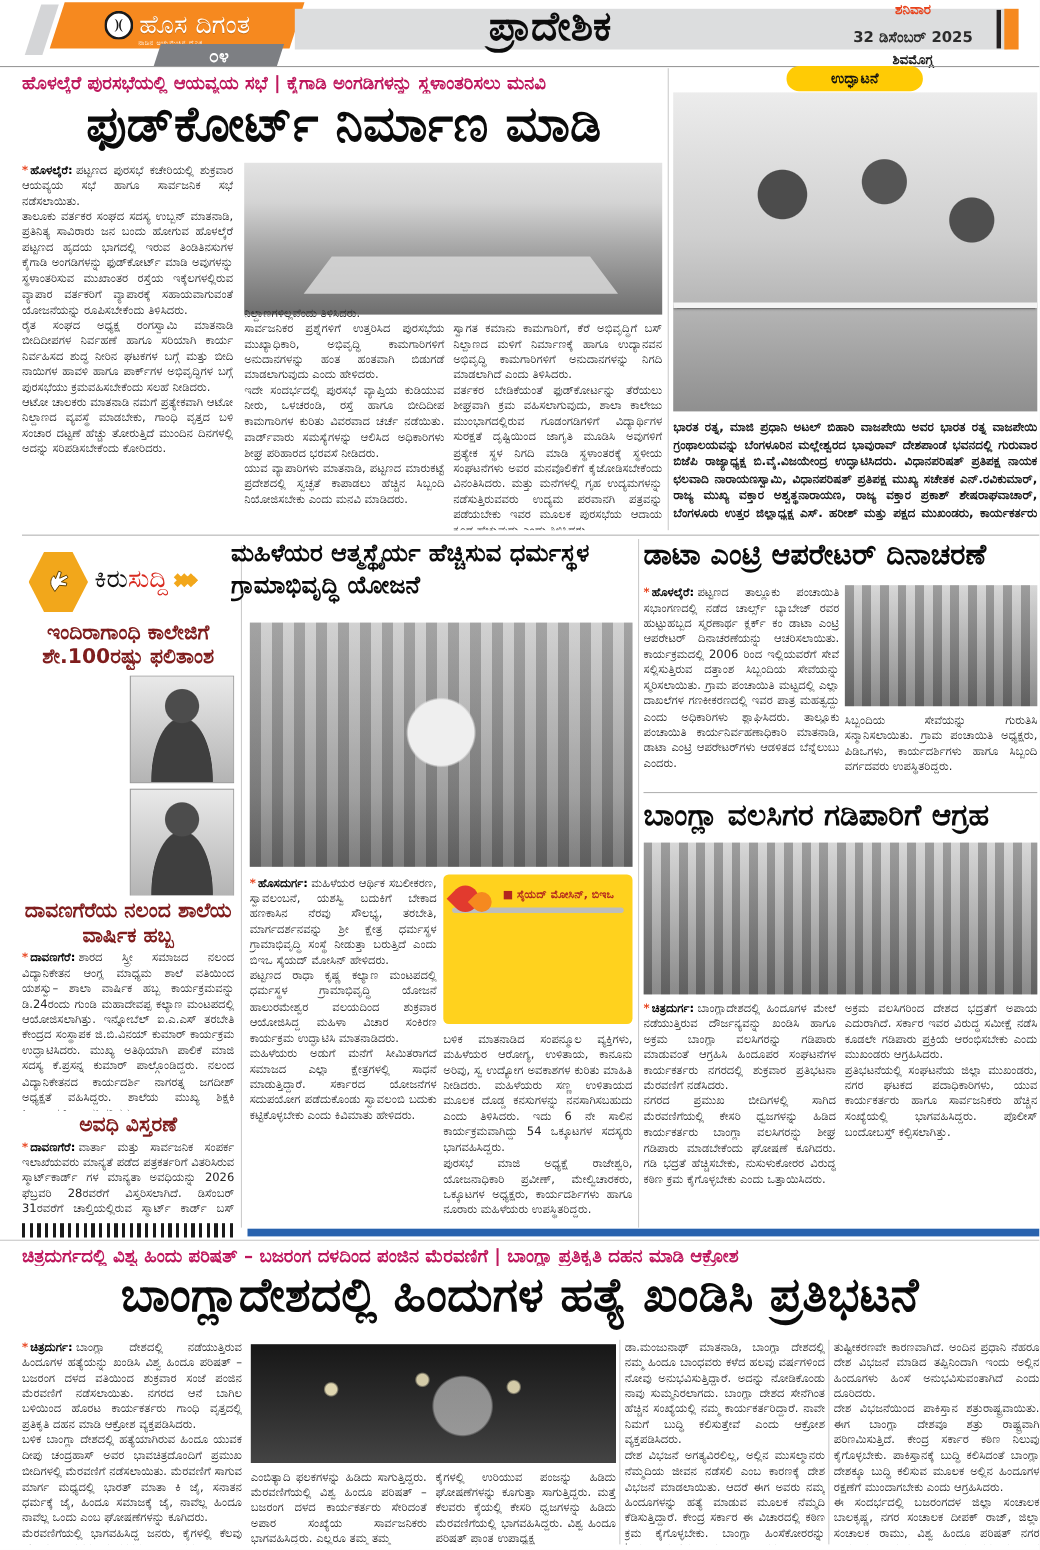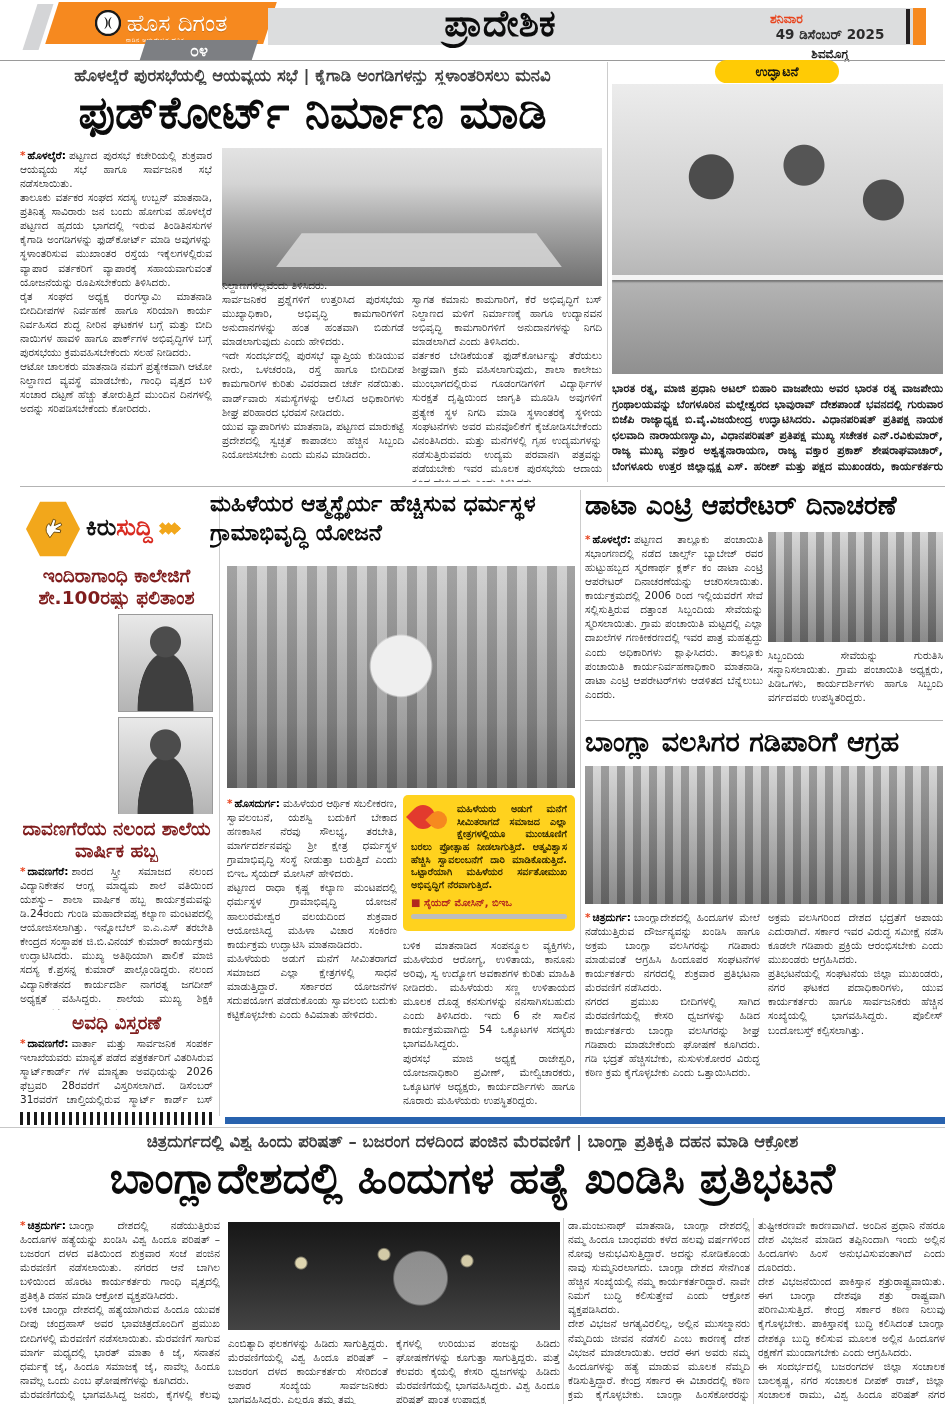--- a/index.html
+++ b/index.html
@@ -4,58 +4,58 @@
 <style>
   *{margin:0;padding:0;box-sizing:border-box}
   html,body{background:#efefef}
   body{width:945px;height:1409px;position:relative;margin:0 auto;background:#fff;
        font-family:"DejaVu Sans","Liberation Sans",sans-serif;color:#1a1a1a;overflow:hidden}
   .col{position:absolute;font-size:10.5px;line-height:1.34;text-align:justify;color:#242424;overflow:hidden}
   .flow{white-space:pre-line}
   .dl{font-weight:bold;color:#000;margin-right:3px}
   .bullet{color:#e8441f;font-weight:bold;margin-right:2px}
   .hl{position:absolute;font-weight:800;color:#0b0b0b;overflow:hidden}
-  .kick{position:absolute;font-weight:700;text-align:center;color:#404040;overflow:hidden}
+  .kick{position:absolute;font-weight:700;color:#be185d;overflow:hidden}
   .photo{position:absolute;overflow:hidden;background:#b9b9b9}
   .vline{position:absolute;width:1px;background:#cccccc}
   .hline{position:absolute;height:1px;background:#b3b3b3}
   .cap{position:absolute;font-size:11px;font-weight:600;line-height:1.42;text-align:justify;color:#151515;overflow:hidden}
 
   
   .mast-slash{position:absolute;left:30px;top:4px;width:16px;height:46px;background:#d4d5d7;transform:skewX(-18deg)}
   .mast-orange{position:absolute;left:52px;top:2px;width:218px;height:42px;background:#F6891F;transform:skewX(-18deg)}
   .mast-inner{position:absolute;left:52px;top:2px;width:218px;height:42px;display:flex;align-items:center;justify-content:center;gap:6px}
   .mast-name{color:#fff;font-weight:400;font-size:23px;line-height:1;text-shadow:0 1px 0 rgba(0,0,0,.2)}
   .mast-tag{position:absolute;left:95px;top:36px;width:120px;text-align:center;color:#fff;font-size:6px;letter-spacing:.5px}
   .mast-gray{position:absolute;left:143px;top:40px;width:112px;height:20px;background:#7d7f83;transform:skewX(-18deg)}
   .mast-page{position:absolute;left:143px;top:40px;width:112px;height:20px;display:flex;align-items:center;justify-content:center;color:#fff;font-weight:800;font-size:16px}
   .band{position:absolute;left:268px;top:8px;width:648px;height:37px;background:#dcddde}
   .section-title{position:absolute;left:340px;top:4px;width:320px;height:44px;text-align:center;font-size:37px;font-weight:800;color:#0c0c0c;line-height:1.1;overflow:hidden}
-  .date-day{position:absolute;left:770px;top:11px;width:120px;font-size:12.5px;font-weight:800;color:#E8431C}
+  .date-day{position:absolute;left:770px;top:1px;width:120px;text-align:center;font-size:12.5px;font-weight:800;color:#E8431C}
   .date-date{position:absolute;left:755px;top:26px;width:150px;text-align:center;font-size:13.5px;font-weight:700;color:#2c2c2c}
   .date-city{position:absolute;left:770px;top:47px;width:120px;text-align:center;font-size:12px;font-weight:700;color:#1c1c1c}
   .tick-black{position:absolute;left:906px;top:9px;width:4px;height:35px;background:#231f20}
   .tick-orange{position:absolute;left:913px;top:8px;width:13px;height:37px;background:#F6891F}
 
   
   .badge{position:absolute;left:715px;top:60px;width:124px;height:23px;background:#FFCB05;border-radius:12px;
          display:flex;align-items:center;justify-content:center;font-size:13px;font-weight:800;color:#111}
   .quote-box{position:absolute;left:403px;top:795px;width:172px;height:136px;background:#FFD21E;border-radius:5px;
              padding:8px 8px 6px 8px;overflow:hidden;font-size:9.6px;line-height:1.32;text-align:justify;color:#2f2600;font-weight:700}
   .qmark{float:left;width:40px;height:34px;position:relative;margin:0 6px 2px 0}
   .qdrop{position:absolute;border-radius:50% 50% 50% 0;transform:rotate(45deg)}
   .qd1{left:0;top:2px;width:24px;height:24px;background:#E23A2E}
   .qd2{left:18px;top:8px;width:18px;height:18px;background:#F6891F}
   .quote-attr{display:block;margin-top:4px;color:#B3261E;font-weight:800;font-size:10px;text-align:left}
   .quote-bar{height:5px;background:#bdbdbd;border-radius:3px;margin-top:5px}
 
   
   .hex{position:absolute;left:26px;top:500px;width:54px;height:58px;background:#F2A71B;
        clip-path:polygon(26% 3%,74% 3%,100% 50%,74% 97%,26% 97%,0% 50%);display:flex;align-items:center;justify-content:center}
-  .kiru-title{position:absolute;left:86px;top:514px;font-size:23px;font-weight:700;white-space:nowrap}
+  .kiru-title{position:absolute;left:86px;top:514px;font-size:23px;font-weight:400;white-space:nowrap}
   .kiru-black{color:#111}.kiru-red{color:#D92B21}
   .chev{display:inline-block;width:9px;height:9px;border-top:5px solid #F2A71B;border-right:5px solid #F2A71B;
         transform:rotate(45deg);margin-left:-3px;vertical-align:middle}
   .kiru-hl{position:absolute;left:18px;width:197px;text-align:center;font-size:18.5px;font-weight:800;line-height:1.18;color:#7f1d1d;overflow:hidden}
 
   
   .ph-meeting{background:linear-gradient(180deg,#e3e3e3 0%,#d4d4d4 26%,#a8a8a8 55%,#6e6e6e 100%)}
   .ph-meeting .table{position:absolute;left:18%;right:14%;top:58%;height:30%;background:#d8d8d8;transform:perspective(120px) rotateX(35deg);opacity:.85}
   .ph-crowd{background:repeating-linear-gradient(90deg,rgba(35,35,35,.30) 0 8px,rgba(255,255,255,.12) 8px 16px),linear-gradient(180deg,#d2d2d2 0%,#9e9e9e 60%,#7a7a7a 100%)}
   .ph-ribbon{background:radial-gradient(circle at 30% 32%,#4c4c4c 0 22px,transparent 23px),radial-gradient(circle at 58% 28%,#555 0 20px,transparent 21px),radial-gradient(circle at 82% 40%,#4f4f4f 0 20px,transparent 21px),linear-gradient(180deg,#ececec 0%,#cfcfcf 45%,#8f8f8f 100%)}
@@ -85,21 +85,21 @@
     </span>
     <span class="mast-name">ಹೊಸ ದಿಗಂತ</span>
   </div>
   <div class="mast-tag">ನಾಡಿನ ಅಚ್ಚುಮೆಚ್ಚಿನ ದೈನಿಕ</div>
   <div class="mast-gray"></div>
   <div class="mast-page">೦೪</div>
 
   <div class="band"></div>
   <div class="section-title">ಪ್ರಾದೇಶಿಕ</div>
   <div class="date-day">ಶನಿವಾರ</div>
-  <div class="date-date">49 ಡಿಸೆಂಬರ್ 2025</div>
+  <div class="date-date">32 ಡಿಸೆಂಬರ್ 2025</div>
   <div class="date-city">ಶಿವಮೊಗ್ಗ</div>
   <div class="tick-black"></div>
   <div class="tick-orange"></div>
   <div class="hline" style="left:0;top:60px;width:945px;background:#9a9a9a"></div>
 </div>
 
 <div>
   <div class="kick" style="left:20px;top:66px;width:585px;font-size:16.5px">ಹೊಳಲ್ಕೆರೆ ಪುರಸಭೆಯಲ್ಲಿ ಆಯವ್ಯಯ ಸಭೆ | ಕೈಗಾಡಿ ಅಂಗಡಿಗಳನ್ನು ಸ್ಥಳಾಂತರಿಸಲು ಮನವಿ</div>
   <div class="hl" style="left:20px;top:88px;width:585px;text-align:center;font-size:45px;line-height:1.1;height:58px">ಫುಡ್‌ಕೋರ್ಟ್ ನಿರ್ಮಾಣ ಮಾಡಿ</div>
 
@@ -183,21 +183,20 @@
     <span class="bullet">*</span><span class="dl">ಹೊಸದುರ್ಗ:</span><span class="flow">ಮಹಿಳೆಯರ ಆರ್ಥಿಕ ಸಬಲೀಕರಣ, ಸ್ವಾವಲಂಬನೆ, ಯಶಸ್ವಿ ಬದುಕಿಗೆ ಬೇಕಾದ ಹಣಕಾಸಿನ ನೆರವು ಸೌಲಭ್ಯ, ತರಬೇತಿ, ಮಾರ್ಗದರ್ಶನವನ್ನು ಶ್ರೀ ಕ್ಷೇತ್ರ ಧರ್ಮಸ್ಥಳ ಗ್ರಾಮಾಭಿವೃದ್ಧಿ ಸಂಸ್ಥೆ ನೀಡುತ್ತಾ ಬರುತ್ತಿದೆ ಎಂದು ಬಿಇಒ ಸೈಯದ್ ಮೋಸಿನ್ ಹೇಳಿದರು.
 ಪಟ್ಟಣದ ರಾಧಾ ಕೃಷ್ಣ ಕಲ್ಯಾಣ ಮಂಟಪದಲ್ಲಿ ಧರ್ಮಸ್ಥಳ ಗ್ರಾಮಾಭಿವೃದ್ಧಿ ಯೋಜನೆ ಹಾಲುರಮೇಶ್ವರ ವಲಯದಿಂದ ಶುಕ್ರವಾರ ಆಯೋಜಿಸಿದ್ದ ಮಹಿಳಾ ವಿಚಾರ ಸಂಕಿರಣ ಕಾರ್ಯಕ್ರಮ ಉದ್ಘಾಟಿಸಿ ಮಾತನಾಡಿದರು.
 ಮಹಿಳೆಯರು ಅಡುಗೆ ಮನೆಗೆ ಸೀಮಿತರಾಗದೆ ಸಮಾಜದ ಎಲ್ಲಾ ಕ್ಷೇತ್ರಗಳಲ್ಲಿ ಸಾಧನೆ ಮಾಡುತ್ತಿದ್ದಾರೆ. ಸರ್ಕಾರದ ಯೋಜನೆಗಳ ಸದುಪಯೋಗ ಪಡೆದುಕೊಂಡು ಸ್ವಾವಲಂಬಿ ಬದುಕು ಕಟ್ಟಿಕೊಳ್ಳಬೇಕು ಎಂದು ಕಿವಿಮಾತು ಹೇಳಿದರು.</span>
   </div>
 
   <div class="quote-box">
     <span class="qmark">
         <span class="qdrop qd1"></span>
         <span class="qdrop qd2"></span>
       </span>
-    <span>ಮಹಿಳೆಯರು ಅಡುಗೆ ಮನೆಗೆ ಸೀಮಿತರಾಗದೆ ಸಮಾಜದ ಎಲ್ಲಾ ಕ್ಷೇತ್ರಗಳಲ್ಲಿಯೂ ಮುಂಚೂಣಿಗೆ ಬರಲು ಪ್ರೋತ್ಸಾಹ ನೀಡಲಾಗುತ್ತಿದೆ. ಆತ್ಮವಿಶ್ವಾಸ ಹೆಚ್ಚಿಸಿ ಸ್ವಾವಲಂಬನೆಗೆ ದಾರಿ ಮಾಡಿಕೊಡುತ್ತಿದೆ. ಒಟ್ಟಾರೆಯಾಗಿ ಮಹಿಳೆಯರ ಸರ್ವತೋಮುಖ ಅಭಿವೃದ್ಧಿಗೆ ನೆರವಾಗುತ್ತಿದೆ.</span>
     <span class="quote-attr"><span>■</span> <span>ಸೈಯದ್ ಮೋಸಿನ್, ಬಿಇಒ</span></span>
     <div class="quote-bar"></div>
   </div>
 
   <div class="col" style="left:403px;top:938px;width:172px;height:176px">
     <span class="flow">ಬಳಿಕ ಮಾತನಾಡಿದ ಸಂಪನ್ಮೂಲ ವ್ಯಕ್ತಿಗಳು, ಮಹಿಳೆಯರ ಆರೋಗ್ಯ, ಉಳಿತಾಯ, ಕಾನೂನು ಅರಿವು, ಸ್ವ ಉದ್ಯೋಗ ಅವಕಾಶಗಳ ಕುರಿತು ಮಾಹಿತಿ ನೀಡಿದರು. ಮಹಿಳೆಯರು ಸಣ್ಣ ಉಳಿತಾಯದ ಮೂಲಕ ದೊಡ್ಡ ಕನಸುಗಳನ್ನು ನನಸಾಗಿಸಬಹುದು ಎಂದು ತಿಳಿಸಿದರು. ಇದು 6 ನೇ ಸಾಲಿನ ಕಾರ್ಯಕ್ರಮವಾಗಿದ್ದು 54 ಒಕ್ಕೂಟಗಳ ಸದಸ್ಯರು ಭಾಗವಹಿಸಿದ್ದರು.
 ಪುರಸಭೆ ಮಾಜಿ ಅಧ್ಯಕ್ಷೆ ರಾಜೇಶ್ವರಿ, ಯೋಜನಾಧಿಕಾರಿ ಪ್ರವೀಣ್, ಮೇಲ್ವಿಚಾರಕರು, ಒಕ್ಕೂಟಗಳ ಅಧ್ಯಕ್ಷರು, ಕಾರ್ಯದರ್ಶಿಗಳು ಹಾಗೂ ನೂರಾರು ಮಹಿಳೆಯರು ಉಪಸ್ಥಿತರಿದ್ದರು.</span>
   </div>
 </div>
 

